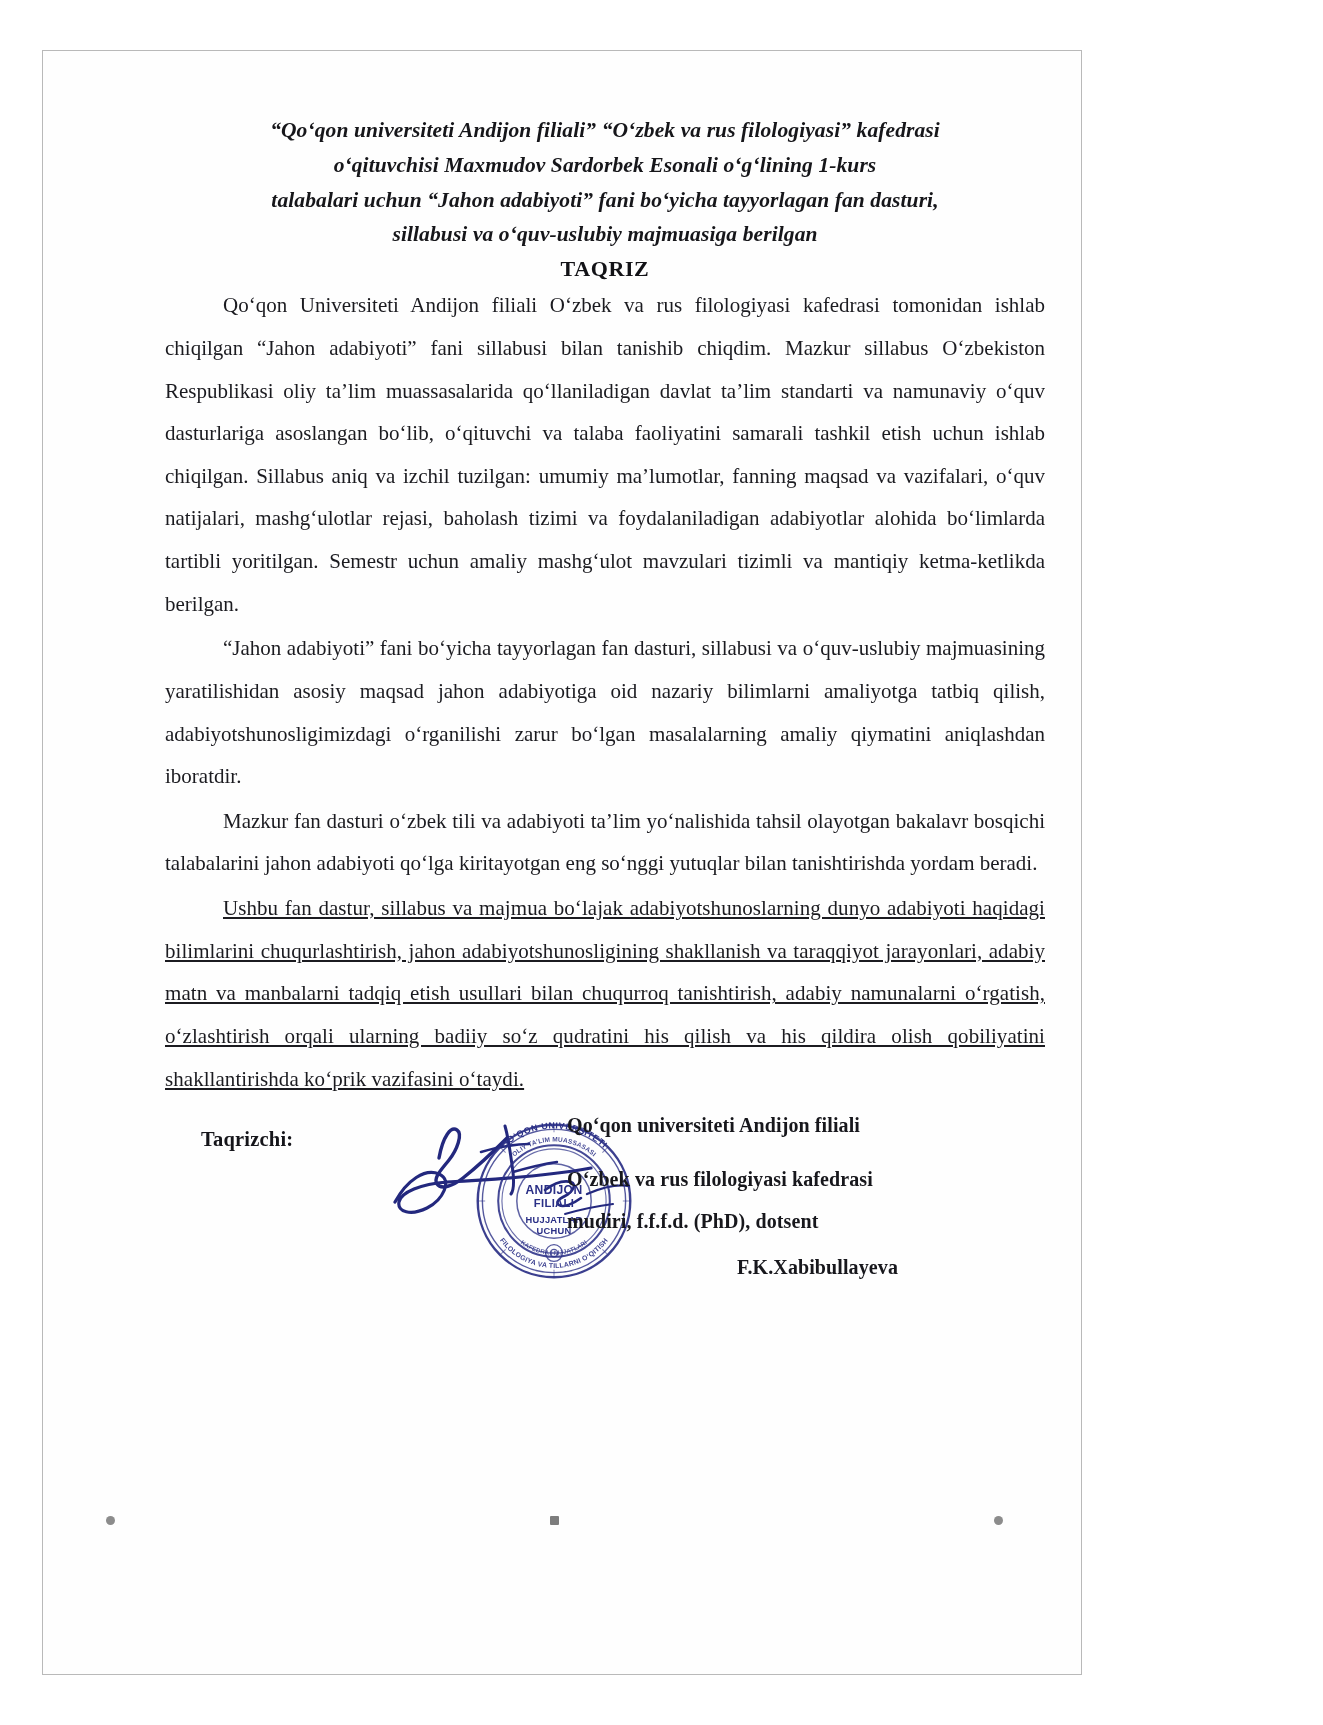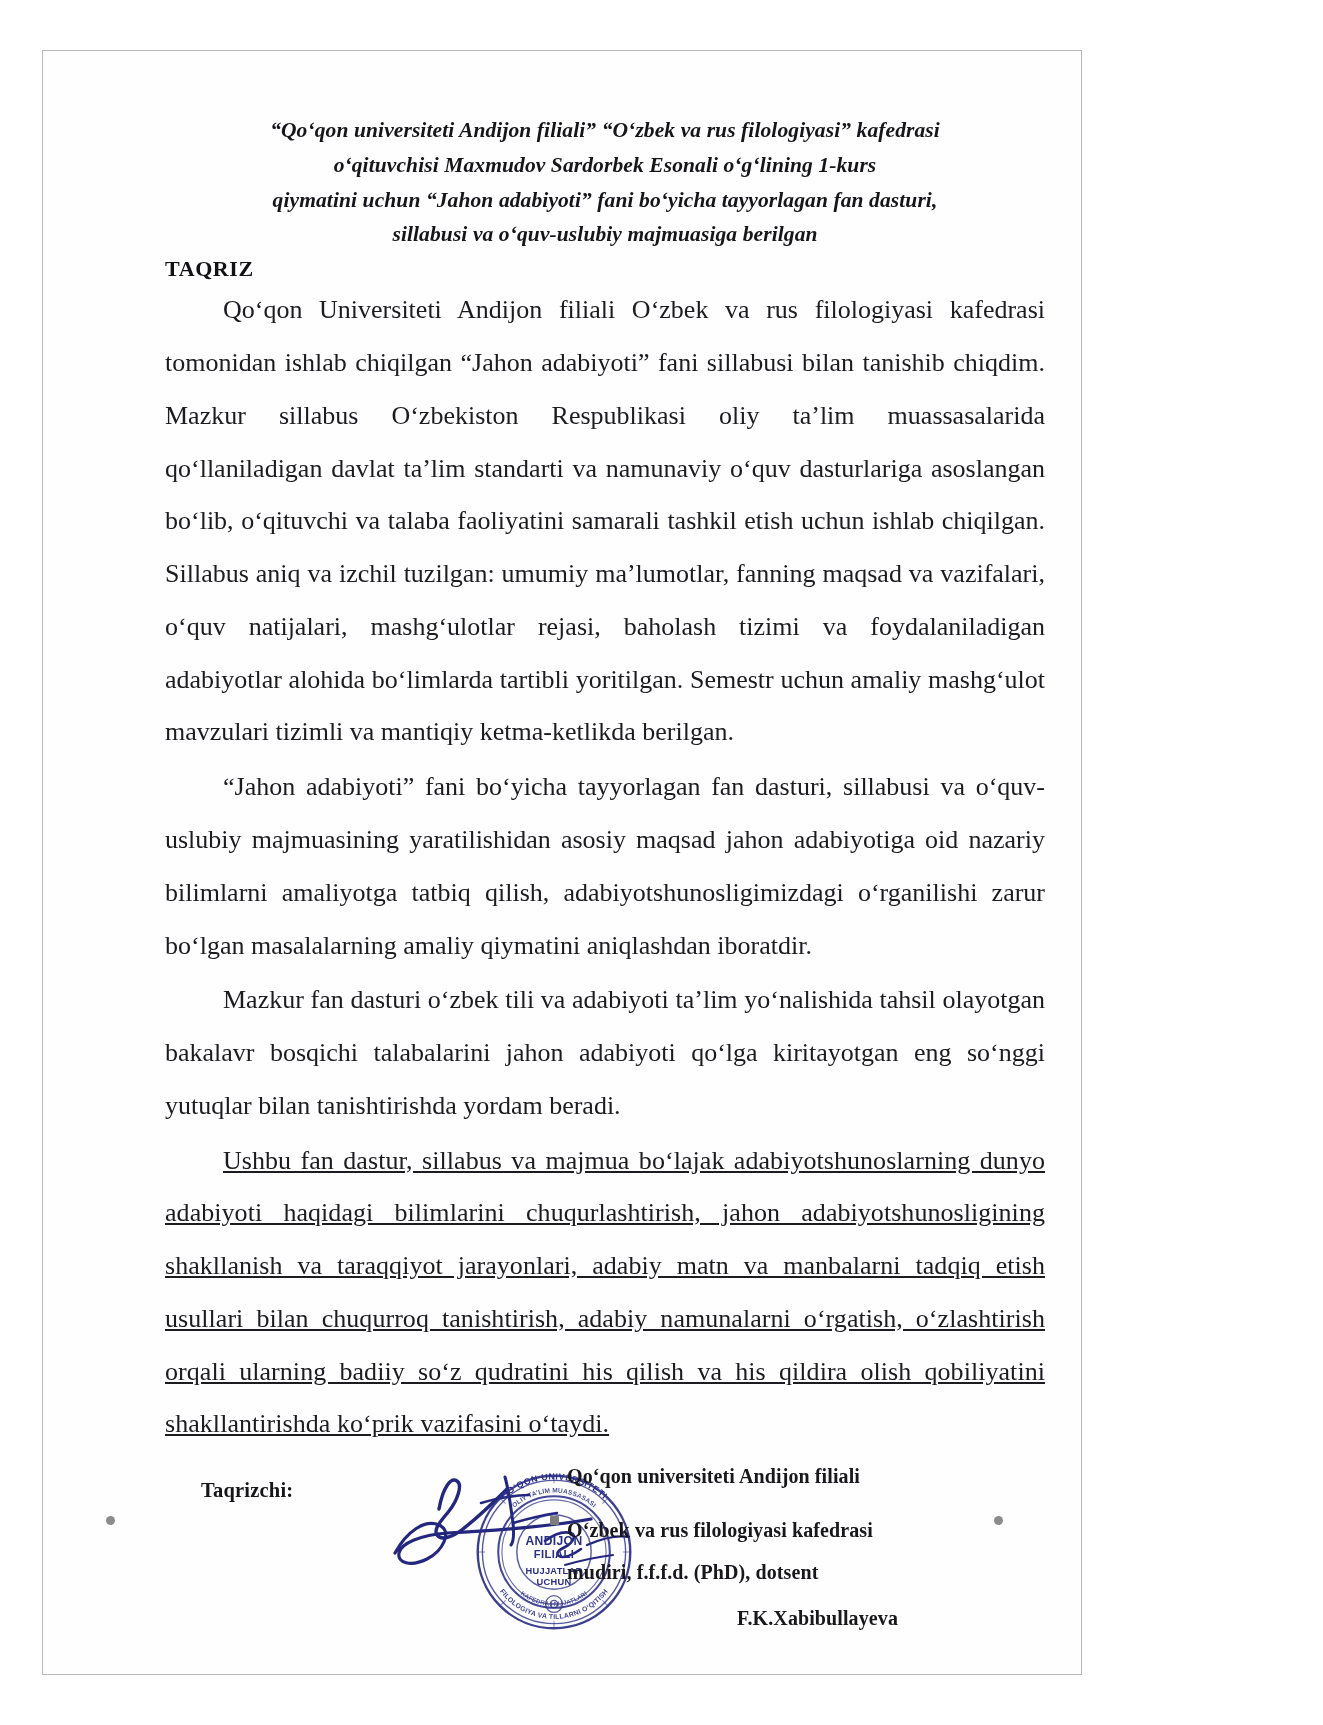--- a/index.html
+++ b/index.html
@@ -47,30 +47,31 @@
     padding: 0 6px;
   }
   .doc-heading .hl {
     display: block;
     white-space: nowrap;
     font-style: italic;
   }
   .doc-heading .hl.w2 { letter-spacing: 0.0px; }
 
   .doc-title {
+    text-align: center;
     font-weight: bold;
     font-size: 22px;
     color: #121216;
     margin: 4px 0 2px 0;
     letter-spacing: 0.6px;
   }
 
   
   .body-par {
-    font-size: 26px;
+    font-size: 21px;
     line-height: 2.03;
     color: #1b1b20;
     text-align: justify;
     text-justify: inter-word;
     text-indent: 58px;
     margin: 0 0 2px 0;
     hyphens: none;
   }
   .body-par.p-first { margin-top: 1px; }
   .body-par.tight   { letter-spacing: 0.05px; text-decoration: underline; }
@@ -140,21 +141,21 @@
 </head>
 <body>
 
 <div id="page-frame">
 
   <div id="page-inner">
 
     <div class="doc-heading">
       <span class="hl">“Qo‘qon universiteti Andijon filiali” “O‘zbek va rus filologiyasi” kafedrasi</span>
       <span class="hl">o‘qituvchisi Maxmudov Sardorbek Esonali o‘g‘lining 1-kurs</span>
-      <span class="hl">qiymatini uchun “Jahon adabiyoti” fani bo‘yicha tayyorlagan fan dasturi,</span>
+      <span class="hl">talabalari uchun “Jahon adabiyoti” fani bo‘yicha tayyorlagan fan dasturi,</span>
       <span class="hl">sillabusi va  o‘quv-uslubiy majmuasiga berilgan</span>
     </div>
 
     <div class="doc-title">TAQRIZ</div>
 
     <p class="body-par p-first">Qo‘qon Universiteti Andijon filiali O‘zbek va rus filologiyasi kafedrasi tomonidan ishlab chiqilgan “Jahon adabiyoti” fani sillabusi bilan tanishib chiqdim. Mazkur sillabus O‘zbekiston Respublikasi oliy ta’lim muassasalarida qo‘llaniladigan davlat ta’lim standarti va namunaviy o‘quv dasturlariga asoslangan bo‘lib, o‘qituvchi va talaba faoliyatini samarali tashkil etish uchun ishlab chiqilgan. Sillabus aniq va izchil tuzilgan: umumiy ma’lumotlar, fanning maqsad va vazifalari, o‘quv natijalari, mashg‘ulotlar rejasi, baholash tizimi va foydalaniladigan adabiyotlar alohida bo‘limlarda tartibli yoritilgan. Semestr uchun amaliy mashg‘ulot mavzulari tizimli va mantiqiy ketma-ketlikda berilgan.</p>
     <p class="body-par">“Jahon adabiyoti” fani bo‘yicha tayyorlagan fan dasturi, sillabusi va  o‘quv-uslubiy majmuasining yaratilishidan asosiy maqsad jahon adabiyotiga oid nazariy bilimlarni amaliyotga tatbiq qilish, adabiyotshunosligimizdagi o‘rganilishi zarur bo‘lgan masalalarning amaliy qiymatini aniqlashdan iboratdir.</p>
     <p class="body-par">Mazkur fan dasturi o‘zbek tili va adabiyoti ta’lim yo‘nalishida tahsil olayotgan bakalavr bosqichi talabalarini jahon adabiyoti qo‘lga kiritayotgan eng so‘nggi yutuqlar bilan tanishtirishda yordam beradi.</p>
     <p class="body-par tight">Ushbu fan dastur, sillabus va majmua bo‘lajak adabiyotshunoslarning dunyo adabiyoti haqidagi bilimlarini chuqurlashtirish, jahon adabiyotshunosligining shakllanish va taraqqiyot jarayonlari, adabiy matn va manbalarni tadqiq etish usullari bilan chuqurroq tanishtirish, adabiy namunalarni o‘rgatish, o‘zlashtirish orqali ularning badiiy so‘z qudratini his qilish va his qildira olish qobiliyatini shakllantirishda ko‘prik vazifasini o‘taydi.</p>
 

